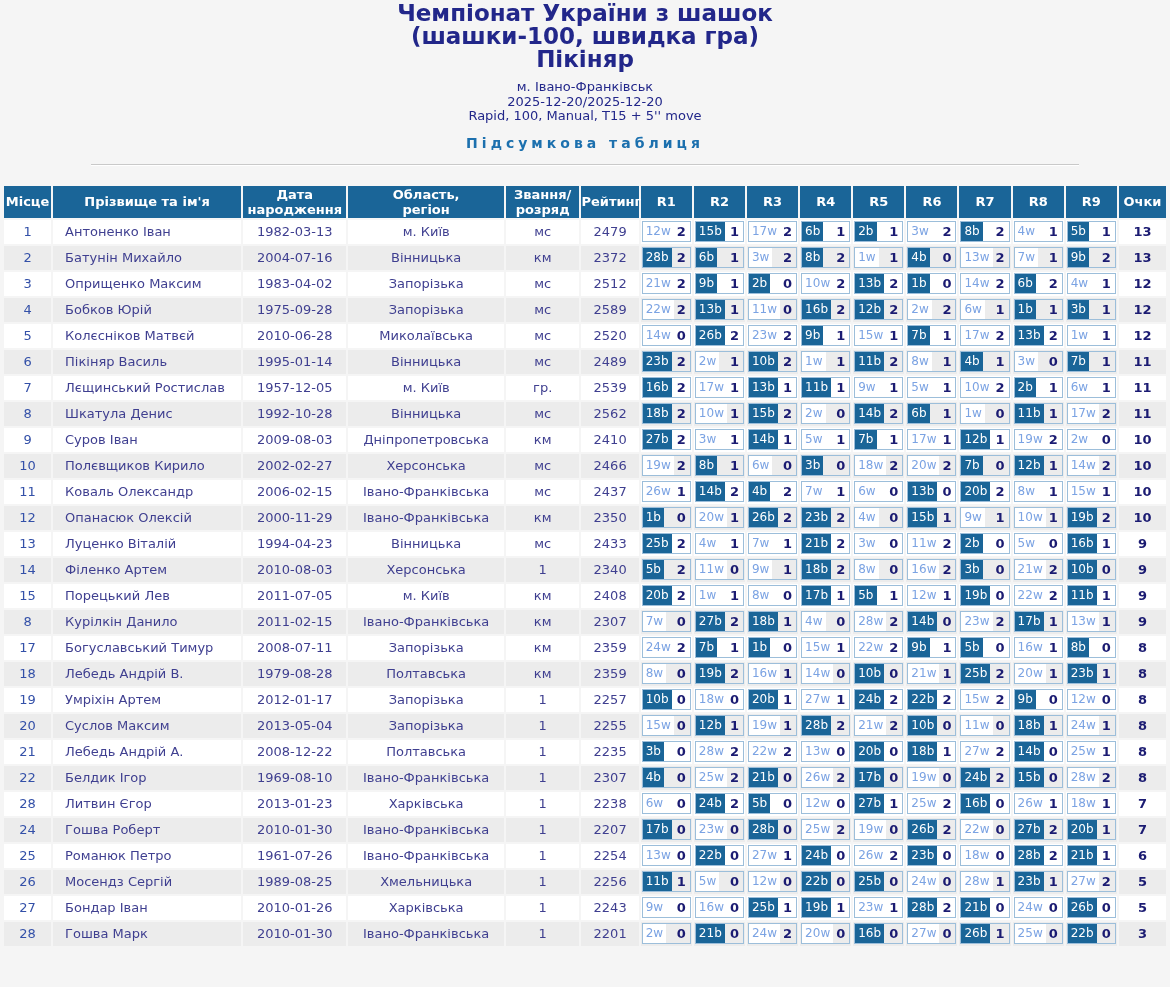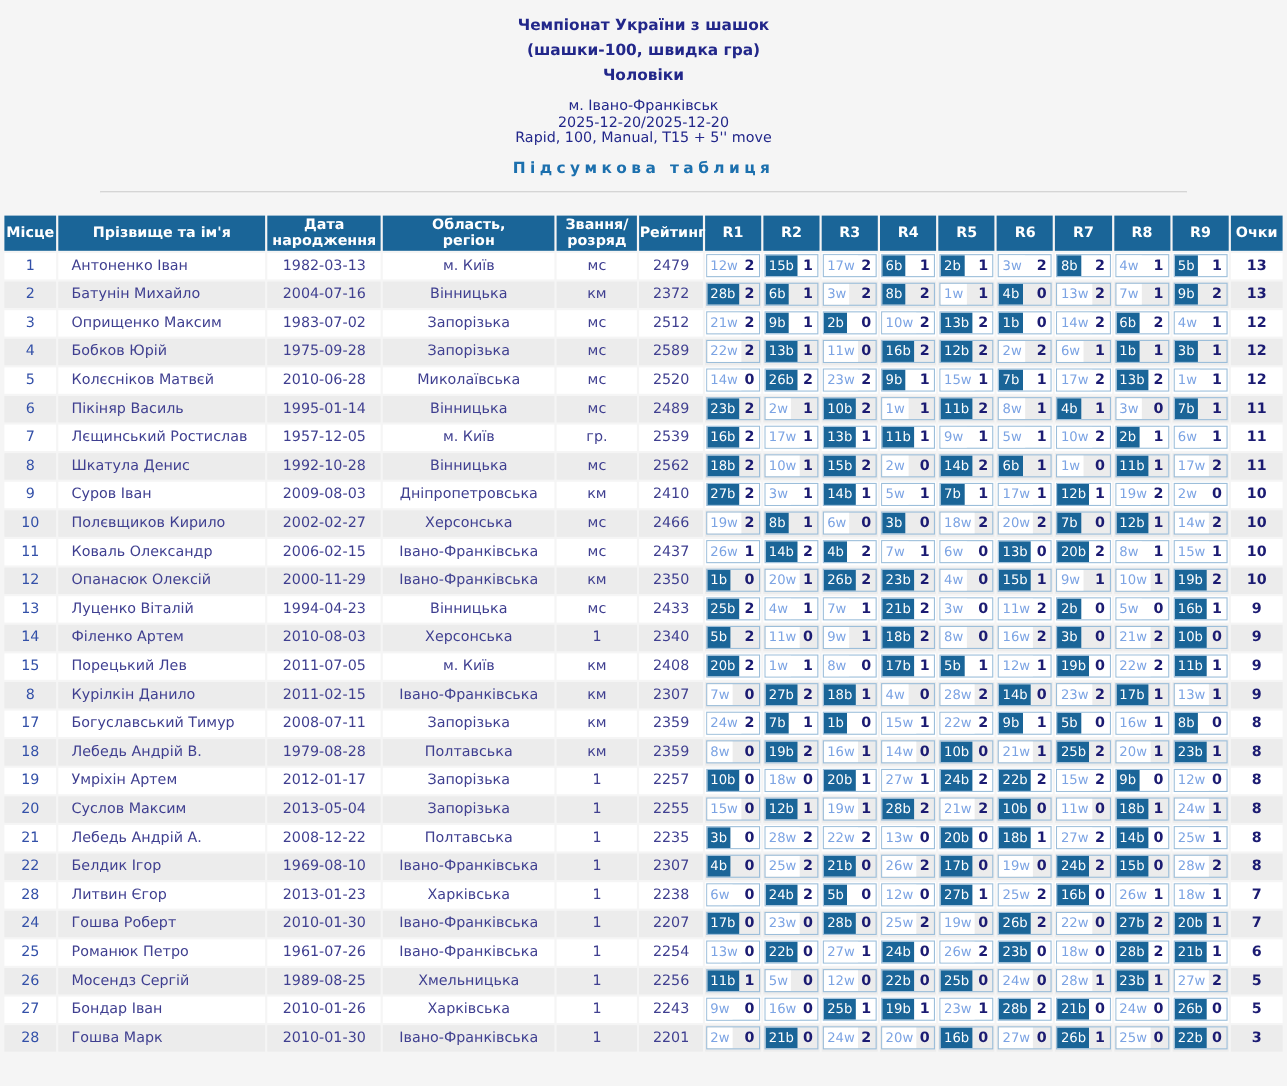--- a/index.html
+++ b/index.html
@@ -4,22 +4,22 @@
 <style>
   * { box-sizing: border-box; margin: 0; padding: 0; }
   html,body { width: 1170px; }
   body {
     background: #f5f5f5;
     font-family: "DejaVu Sans", "Liberation Sans", sans-serif;
     color: #3f3f90;
   }
   .titles {
     text-align: center;
-    padding-top: 12px;
-    font-size: 14px;
+    padding-top: 2px;
+    font-size: 23px;
     font-weight: bold;
     color: #22278a;
     line-height: 23px;
   }
   .info {
     text-align: center;
     margin-top: 9px;
     font-size: 13px;
     font-weight: normal;
     color: #22278a;
@@ -106,21 +106,21 @@
     color: #1b1b72;
     padding-right: 4px;
   }
 </style>
 </head>
 <body>
 
 <div class="titles">
   <div>Чемпіонат України з шашок</div>
   <div>(шашки-100, швидка гра)</div>
-  <div>Чоловіки</div>
+  <div>Пікіняр</div>
 </div>
 
 <div class="info">
   <div>м. Івано-Франківськ</div>
   <div>2025-12-20/2025-12-20</div>
   <div>Rapid, 100, Manual, T15 + 5'' move</div>
 </div>
 
 <div class="section-title">Підсумкова таблиця</div>
 
@@ -291,21 +291,21 @@
           <div class="rbox">
             <span class="opp b">9b</span>
             <span class="res">2</span>
           </div>
         </td>
         <td class="pts">13</td>
       </tr>
       <tr>
         <td class="place">3</td>
         <td class="name">Оприщенко Максим</td>
-        <td class="birth">1983-07-02</td>
+        <td class="birth">1983-04-02</td>
         <td class="region">Запорізька</td>
         <td class="rank">мс</td>
         <td class="rating">2512</td>
         <td class="round">
           <div class="rbox">
             <span class="opp w">21w</span>
             <span class="res">2</span>
           </div>
         </td>
         <td class="round">

